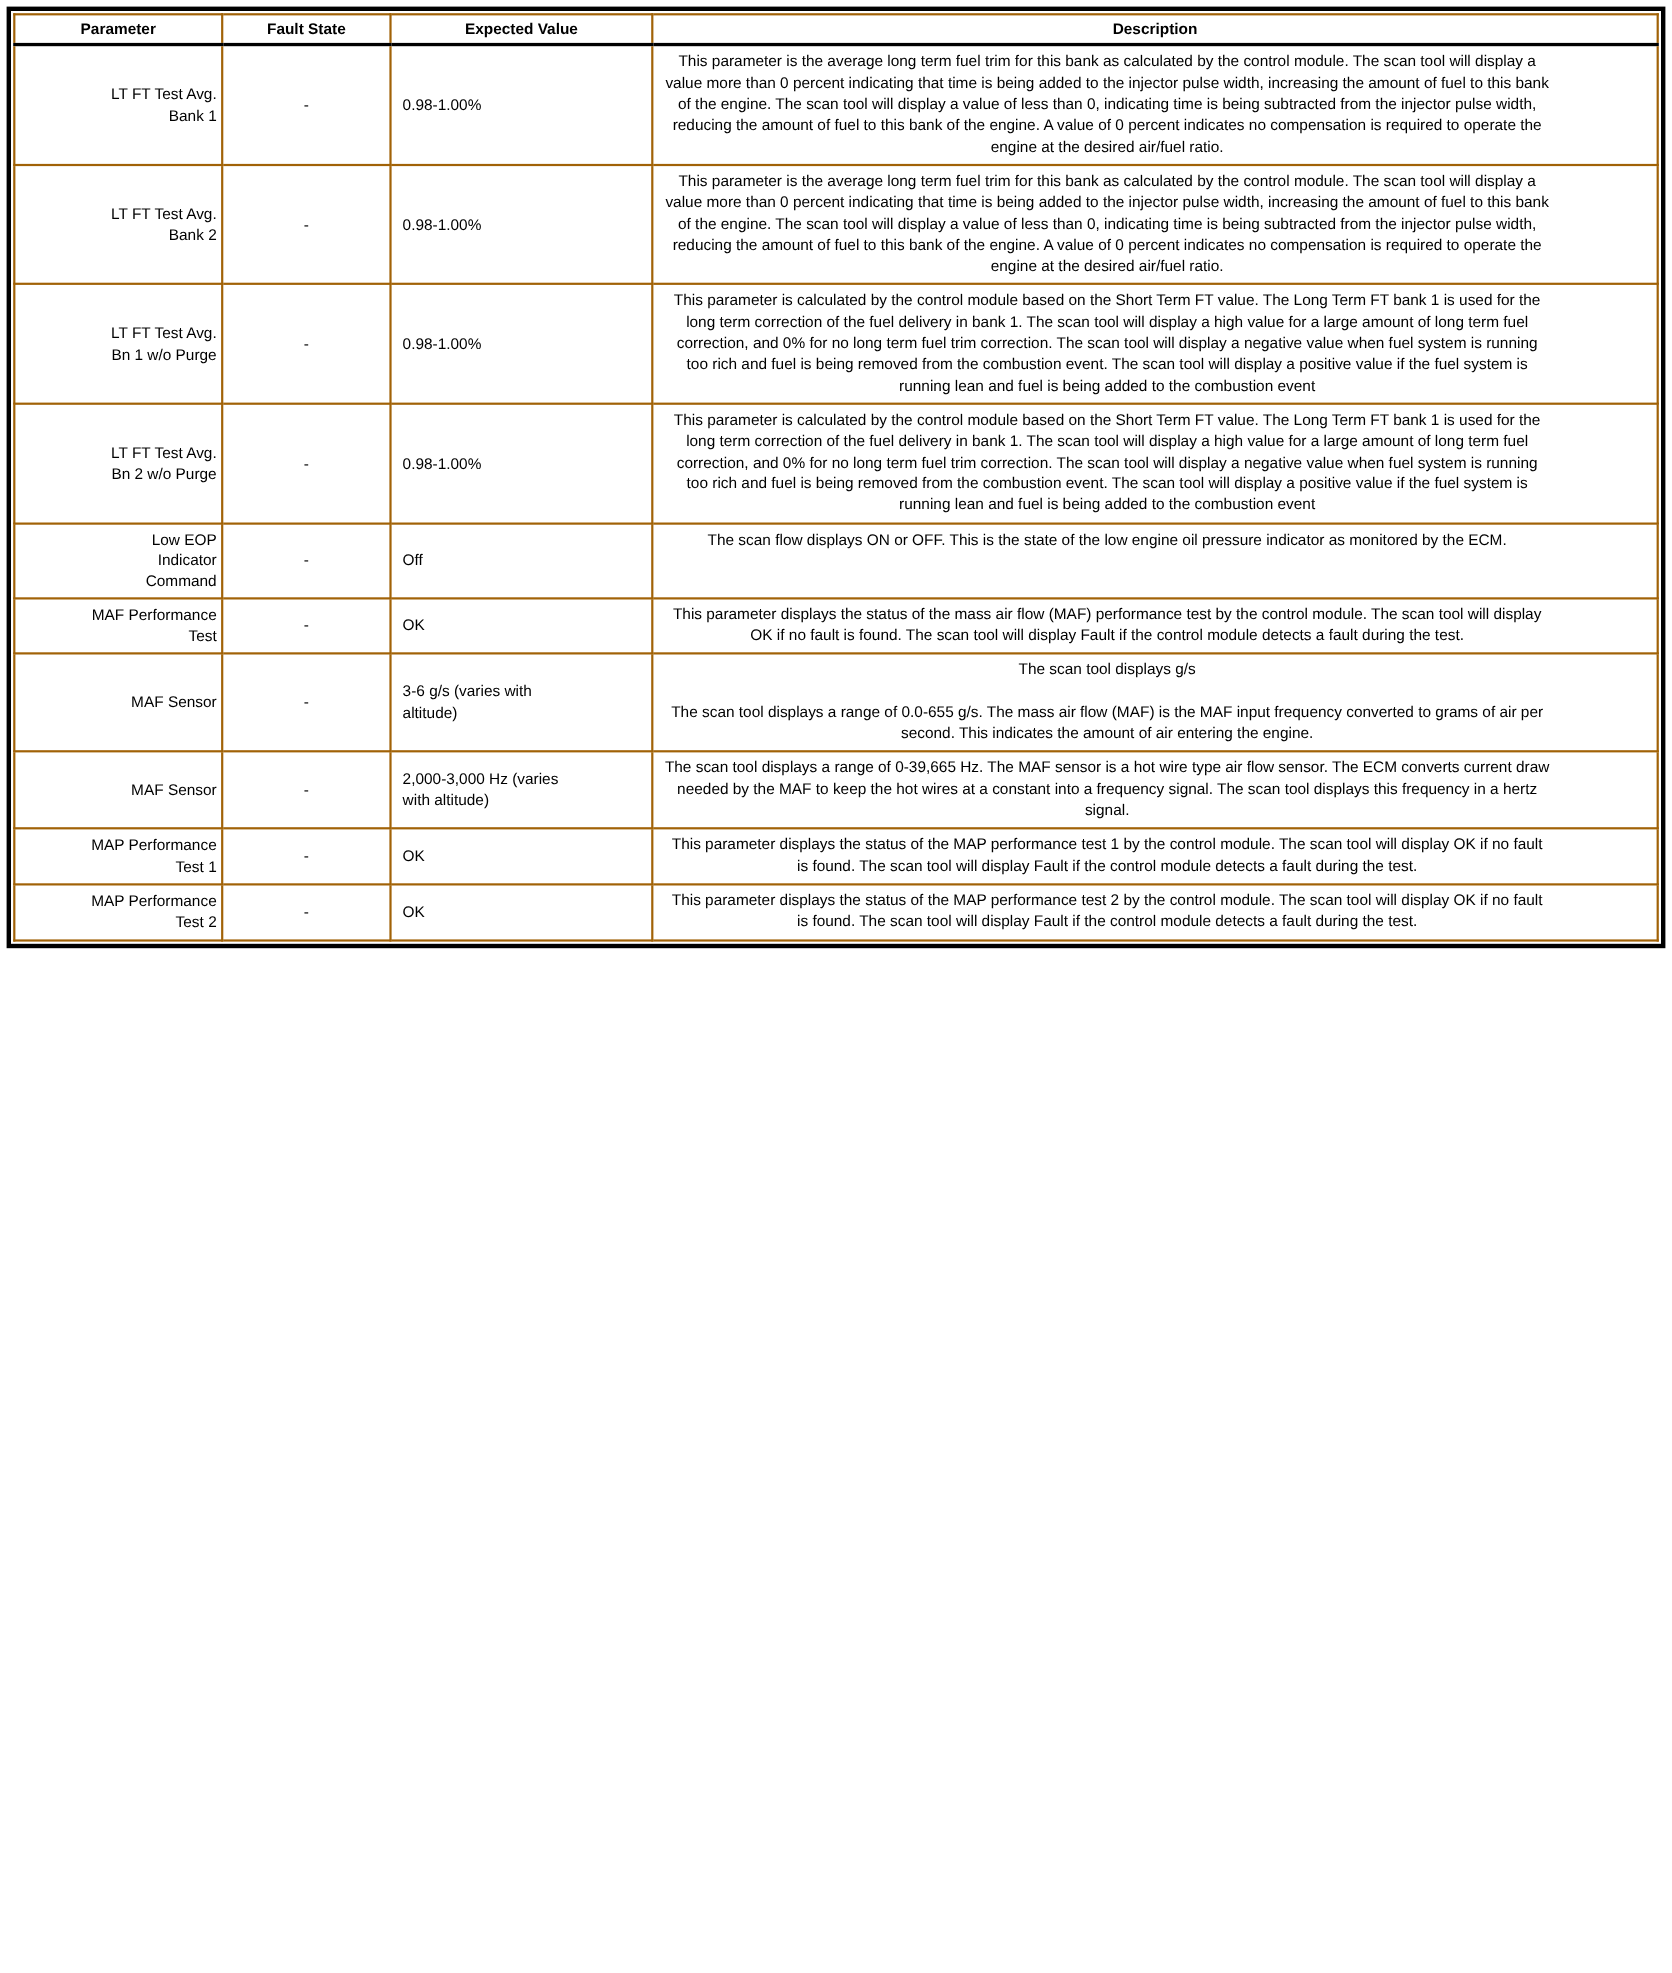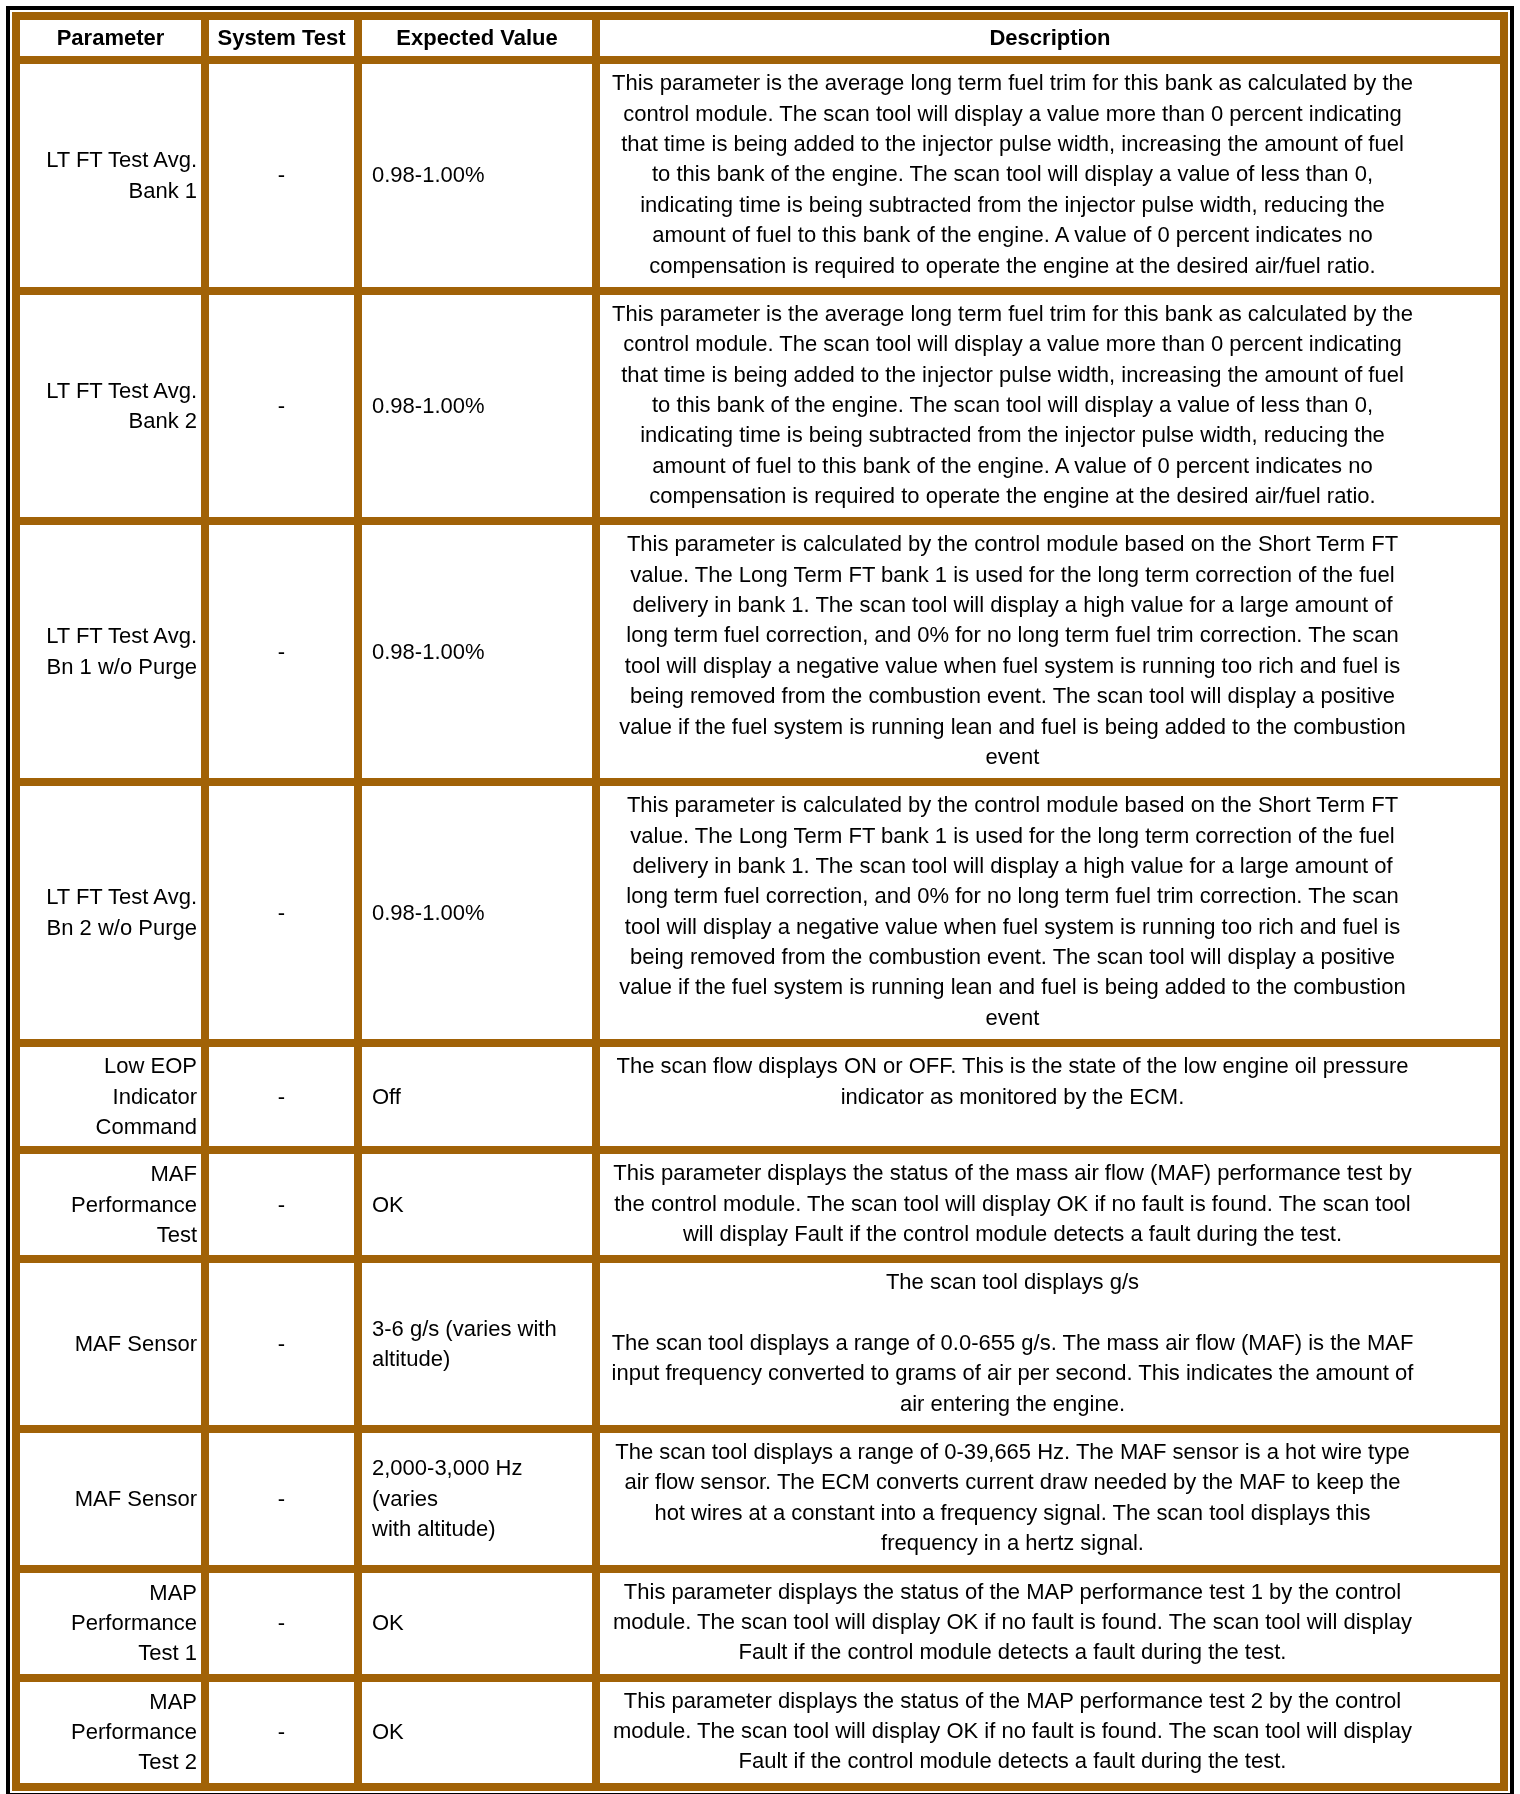--- a/index.html
+++ b/index.html
@@ -16,22 +16,22 @@
     border: 4px solid #000;
     padding: 2px;
     background: #fff;
   }
   table.data-table {
     border-collapse: collapse;
     width: 100%;
     table-layout: fixed;
   }
   th, td {
-    border: 8px solid #a16207;
-    font-size: 22px;
+    border: 2px solid #a16207;
+    font-size: 14px;
     line-height: 1.38;
     overflow-wrap: break-word;
     margin-left: 12px;
   }
   thead th {
     font-weight: bold;
     text-align: center;
     padding: 3px 4px;
     vertical-align: middle;
     border-bottom: 3px solid #000;
@@ -73,21 +73,21 @@
     <table class="data-table">
       <colgroup>
         <col class="col-param">
         <col class="col-state">
         <col class="col-expect">
         <col class="col-desc">
       </colgroup>
       <thead>
         <tr>
           <th>Parameter</th>
-          <th>System Test</th>
+          <th>Fault State</th>
           <th>Expected Value</th>
           <th>Description</th>
         </tr>
       </thead>
       <tbody>
         <tr>
           <td class="cell-param">LT FT Test Avg.
 Bank 1</td>
           <td class="cell-state">-</td>
           <td class="cell-expect">0.98-1.00%</td>

